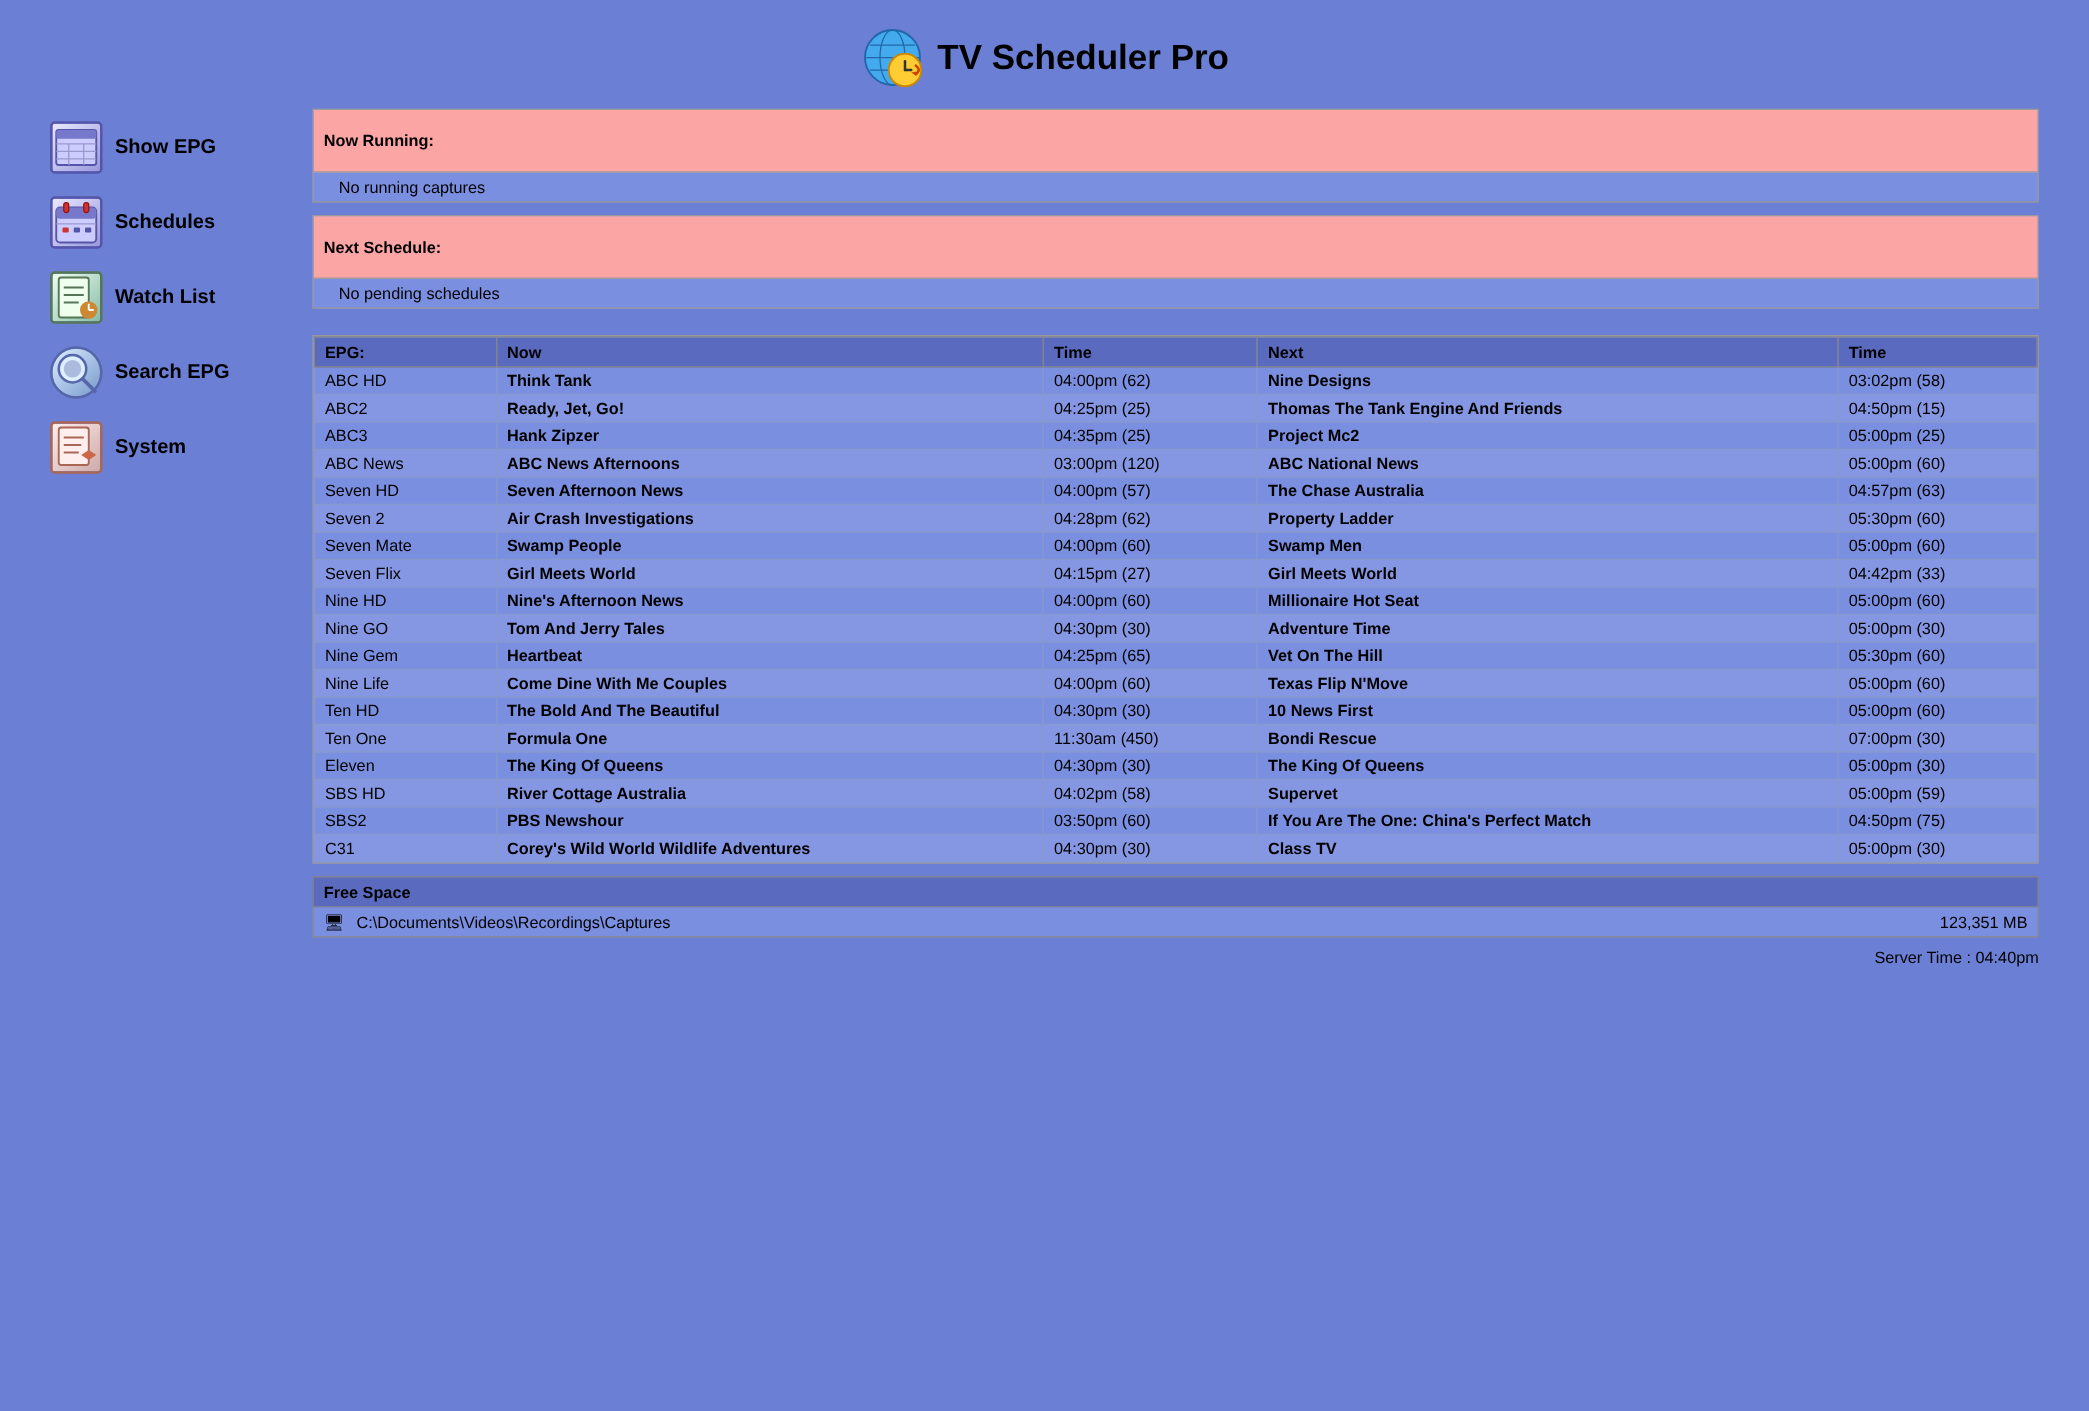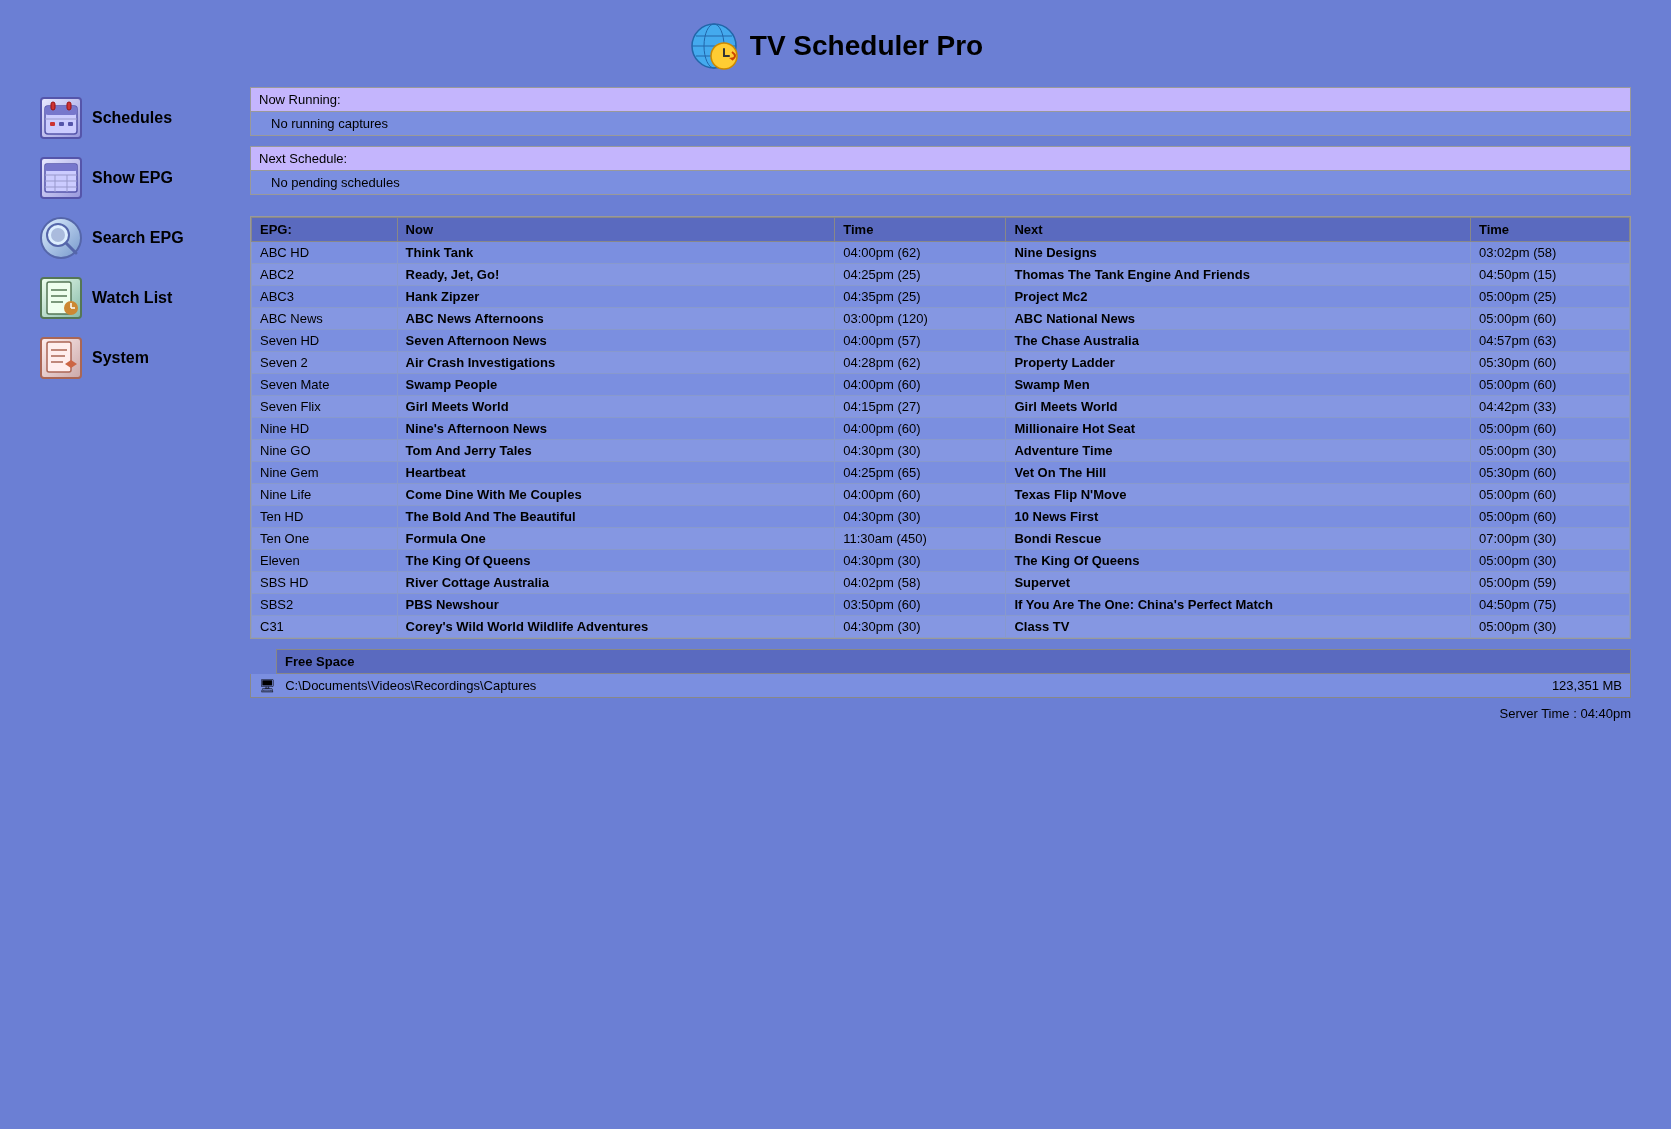--- a/index.html
+++ b/index.html
@@ -74,23 +74,23 @@
       gap: 10px;
     }
 
     
     .status-box {
       background: #7b8fe0;
       border: 1px solid #999;
       padding: 0;
     }
     .status-header {
-      background: #c4b5fd;
-      padding: 4px 8px;
-      font-weight: normal;
+      background: #fca5a5;
+      padding: 17px 8px;
+      font-weight: bold;
       font-size: 13px;
       color: #000;
       border-bottom: 1px solid #999;
     }
     .status-content {
       padding: 4px 20px;
       color: #000;
       font-size: 13px;
     }
 
@@ -124,21 +124,20 @@
       font-weight: bold;
     }
 
     
     .free-space {
       background: #5a6abf;
       border: 1px solid #888;
       padding: 4px 8px;
       font-weight: bold;
       font-size: 13px;
-      margin-left: 26px;
     }
     .free-space-row {
       display: flex;
       justify-content: space-between;
       align-items: center;
       padding: 4px 8px;
       background: #7b8fe0;
       border: 1px solid #888;
       border-top: none;
       font-size: 13px;
@@ -222,75 +221,75 @@
       <path d="M44 32 Q50 36 44 40" fill="none" stroke="#cc4400" stroke-width="2"></path>
       <polygon points="44,40 47,37 41,38" fill="#cc4400"></polygon>
     </svg>
   </div>
   <h1 class="header-title">TV Scheduler Pro</h1>
 </div>
 
 <div class="main-layout">
 
   <div class="sidebar">
+    <div class="sidebar-item">
+      <div class="sidebar-icon icon-epg">
+        <svg width="36" height="36" viewBox="0 0 36 36">
+          <rect x="2" y="4" width="32" height="28" rx="2" fill="#ccccff" stroke="#5555aa" stroke-width="1.5"></rect>
+          <rect x="2" y="4" width="32" height="7" rx="2" fill="#7777cc"></rect>
+          <line x1="2" y1="15" x2="34" y2="15" stroke="#9999cc" stroke-width="1"></line>
+          <line x1="2" y1="21" x2="34" y2="21" stroke="#9999cc" stroke-width="1"></line>
+          <line x1="2" y1="27" x2="34" y2="27" stroke="#9999cc" stroke-width="1"></line>
+          <line x1="12" y1="15" x2="12" y2="32" stroke="#9999cc" stroke-width="1"></line>
+          <line x1="24" y1="15" x2="24" y2="32" stroke="#9999cc" stroke-width="1"></line>
+        </svg>
+      </div>
+      <span class="sidebar-label">Show EPG</span>
+    </div>
+
     <div class="sidebar-item">
       <div class="sidebar-icon icon-calendar">
         <svg width="36" height="36" viewBox="0 0 36 36">
           <rect x="2" y="6" width="32" height="28" rx="3" fill="#ccccff" stroke="#5555aa" stroke-width="1.5"></rect>
           <rect x="2" y="6" width="32" height="9" rx="3" fill="#7777cc"></rect>
           <rect x="8" y="2" width="4" height="8" rx="2" fill="#cc3333" stroke="#991111" stroke-width="1"></rect>
           <rect x="24" y="2" width="4" height="8" rx="2" fill="#cc3333" stroke="#991111" stroke-width="1"></rect>
           <line x1="2" y1="19" x2="34" y2="19" stroke="#9999cc" stroke-width="1"></line>
           <rect x="7" y="22" width="5" height="4" rx="1" fill="#cc3333"></rect>
           <rect x="16" y="22" width="5" height="4" rx="1" fill="#5555aa"></rect>
           <rect x="25" y="22" width="5" height="4" rx="1" fill="#5555aa"></rect>
         </svg>
       </div>
       <span class="sidebar-label">Schedules</span>
     </div>
 
     <div class="sidebar-item">
-      <div class="sidebar-icon icon-epg">
-        <svg width="36" height="36" viewBox="0 0 36 36">
-          <rect x="2" y="4" width="32" height="28" rx="2" fill="#ccccff" stroke="#5555aa" stroke-width="1.5"></rect>
-          <rect x="2" y="4" width="32" height="7" rx="2" fill="#7777cc"></rect>
-          <line x1="2" y1="15" x2="34" y2="15" stroke="#9999cc" stroke-width="1"></line>
-          <line x1="2" y1="21" x2="34" y2="21" stroke="#9999cc" stroke-width="1"></line>
-          <line x1="2" y1="27" x2="34" y2="27" stroke="#9999cc" stroke-width="1"></line>
-          <line x1="12" y1="15" x2="12" y2="32" stroke="#9999cc" stroke-width="1"></line>
-          <line x1="24" y1="15" x2="24" y2="32" stroke="#9999cc" stroke-width="1"></line>
-        </svg>
-      </div>
-      <span class="sidebar-label">Show EPG</span>
-    </div>
-
-    <div class="sidebar-item">
-      <div class="sidebar-icon icon-search">
-        <svg width="36" height="36" viewBox="0 0 36 36">
-          <circle cx="15" cy="15" r="11" fill="#ddeeff" stroke="#5566aa" stroke-width="2"></circle>
-          <circle cx="15" cy="15" r="7" fill="#aabbdd"></circle>
-          <line x1="23" y1="23" x2="33" y2="33" stroke="#5566aa" stroke-width="3" stroke-linecap="round"></line>
-        </svg>
-      </div>
-      <span class="sidebar-label">Search EPG</span>
-    </div>
-
-    <div class="sidebar-item">
       <div class="sidebar-icon icon-watch">
         <svg width="36" height="36" viewBox="0 0 36 36">
           <rect x="4" y="2" width="24" height="32" rx="2" fill="#eeffee" stroke="#557755" stroke-width="1.5"></rect>
           <line x1="8" y1="10" x2="24" y2="10" stroke="#557755" stroke-width="1.5"></line>
           <line x1="8" y1="16" x2="24" y2="16" stroke="#557755" stroke-width="1.5"></line>
           <line x1="8" y1="22" x2="20" y2="22" stroke="#557755" stroke-width="1.5"></line>
           <circle cx="28" cy="28" r="7" fill="#cc8833"></circle>
           <line x1="28" y1="23" x2="28" y2="28" stroke="white" stroke-width="1.5"></line>
           <line x1="28" y1="28" x2="32" y2="28" stroke="white" stroke-width="1.5"></line>
         </svg>
       </div>
       <span class="sidebar-label">Watch List</span>
+    </div>
+
+    <div class="sidebar-item">
+      <div class="sidebar-icon icon-search">
+        <svg width="36" height="36" viewBox="0 0 36 36">
+          <circle cx="15" cy="15" r="11" fill="#ddeeff" stroke="#5566aa" stroke-width="2"></circle>
+          <circle cx="15" cy="15" r="7" fill="#aabbdd"></circle>
+          <line x1="23" y1="23" x2="33" y2="33" stroke="#5566aa" stroke-width="3" stroke-linecap="round"></line>
+        </svg>
+      </div>
+      <span class="sidebar-label">Search EPG</span>
     </div>
 
     <div class="sidebar-item">
       <div class="sidebar-icon icon-system">
         <svg width="36" height="36" viewBox="0 0 36 36">
           <rect x="4" y="2" width="24" height="30" rx="2" fill="#ffeeee" stroke="#aa6655" stroke-width="1.5"></rect>
           <line x1="8" y1="10" x2="24" y2="10" stroke="#aa6655" stroke-width="1.5"></line>
           <line x1="8" y1="16" x2="22" y2="16" stroke="#aa6655" stroke-width="1.5"></line>
           <line x1="8" y1="22" x2="20" y2="22" stroke="#aa6655" stroke-width="1.5"></line>
           <path d="M22 24 L28 20 L34 24 L28 28 Z" fill="#cc6644"></path>

